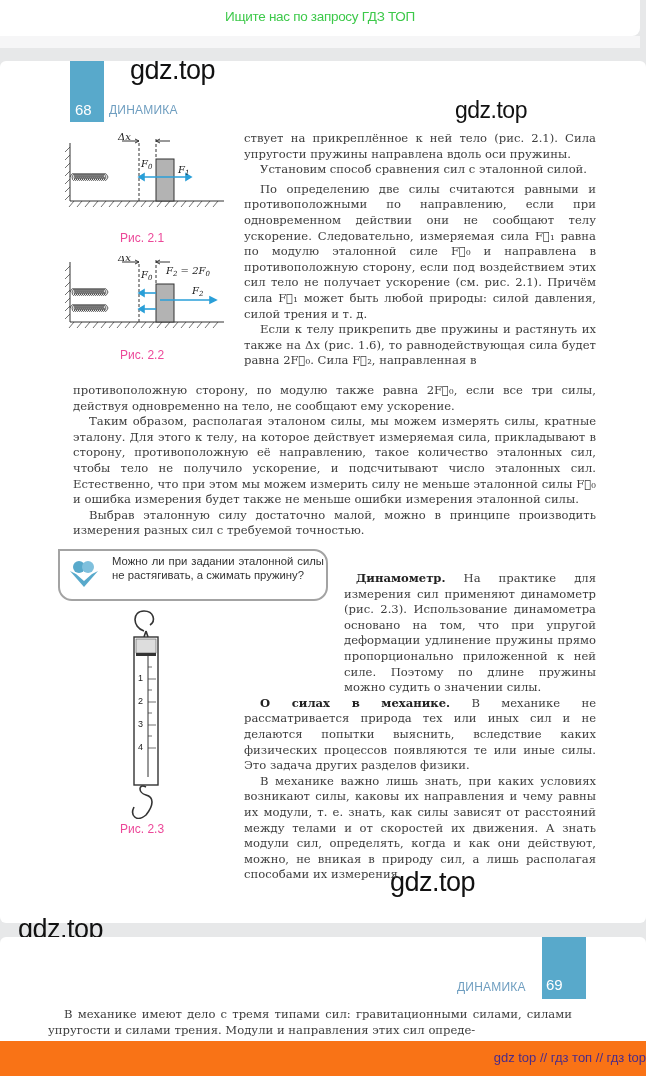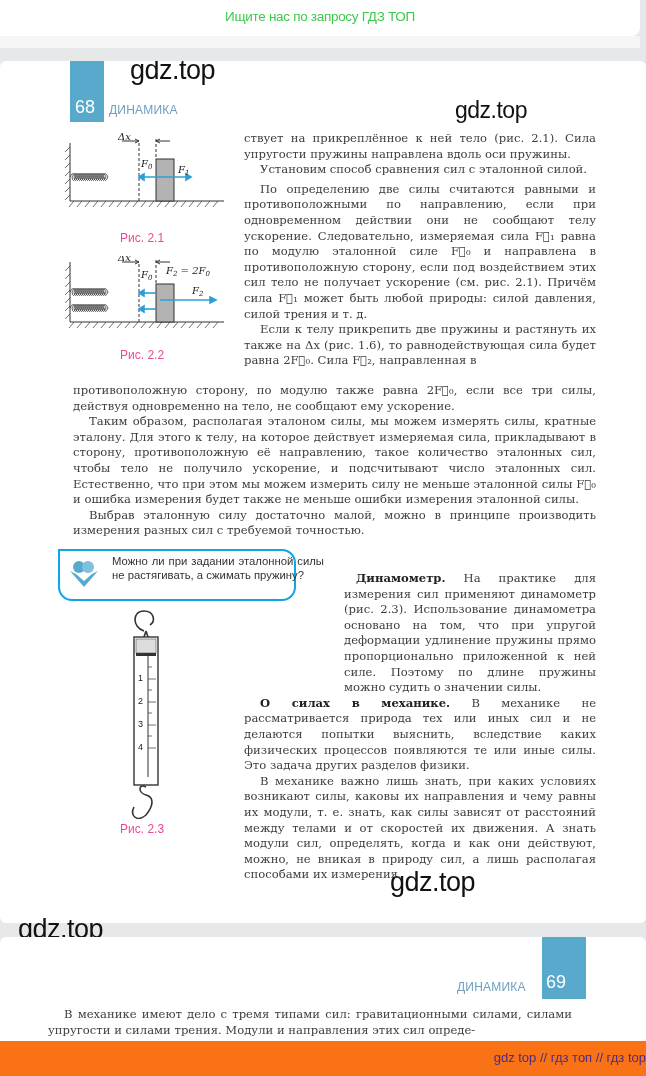--- a/index.html
+++ b/index.html
@@ -9,40 +9,40 @@
   .topbar { position: absolute; left: 0; top: 0; width: 640px; height: 36px; background: #fff;
             border-bottom-right-radius: 8px; text-align: center; }
   .topbar-text { font-family: "Liberation Sans", sans-serif; font-size: 13.5px; color: #3dc94a;
                  line-height: 34px; letter-spacing: -0.3px; }
   .topbar-strip { position: absolute; left: 0; top: 36px; width: 640px; height: 12px; background: #f6f6f7; }
 
   .page { position: absolute; background: #fff; border-radius: 6px; overflow: hidden; }
   .page1 { left: 0; top: 61px; width: 646px; height: 862px; }
   .page2 { left: 0; top: 937px; width: 646px; height: 104px; border-radius: 6px 6px 0 0; }
 
-  .num-tab { position: absolute; background: #58a9cb; color: #fff; font-family: "Liberation Sans", sans-serif; font-size: 18px; }
+  .num-tab { position: absolute; background: #58a9cb; color: #fff; font-family: "Liberation Sans", sans-serif; font-size: 15px; }
   .tab68 { left: 70px; top: 0; width: 34px; height: 61px; }
   .tab68 span { position: absolute; left: 5px; bottom: 4px; }
   .tab69 { left: 542px; top: 0; width: 44px; height: 62px; }
   .tab69 span { position: absolute; left: 4px; bottom: 6px; }
   .chapter { position: absolute; font-family: "Liberation Sans", sans-serif; font-size: 12px; color: #6f9ec0; letter-spacing: 0.2px; }
   .ch68 { left: 109px; top: 42px; }
   .ch69 { left: 457px; top: 43px; }
 
   .wm { position: absolute; font-family: "Liberation Sans", sans-serif; color: #111; font-size: 27px; letter-spacing: -0.5px; }
 
   .col { position: absolute; font-size: 11.6px; line-height: 15.6px; text-align: justify; color: #3d3d3d; }
   .col p { text-indent: 0; }
   .col p.ind { text-indent: 16px; }
   .col b { color: #222; }
 
   .fig { position: absolute; }
   .caption { position: absolute; font-family: "Liberation Sans", sans-serif; font-size: 12px; color: #ec4899; }
 
-  .question { position: absolute; left: 58px; top: 488px; width: 238px; height: 52px; border: 2px solid #0ea5e9;
+  .question { position: absolute; left: 58px; top: 488px; width: 270px; height: 52px; border: 2px solid #a3a3a3;
               border-radius: 0 14px 14px 14px; }
   .question-text { position: absolute; left: 52px; top: 3px; width: 212px; font-family: "Liberation Sans", sans-serif;
                    font-size: 11.3px; line-height: 14px; color: #333; text-align: justify; }
 
   .footer { position: absolute; left: 0; top: 1041px; width: 646px; height: 35px; background: #f97316; text-align: right; }
   .footer-text { font-family: "Liberation Sans", sans-serif; font-size: 13px; color: #4a2b8a; line-height: 34px; }
 </style>
 </head>
 <body>
 

